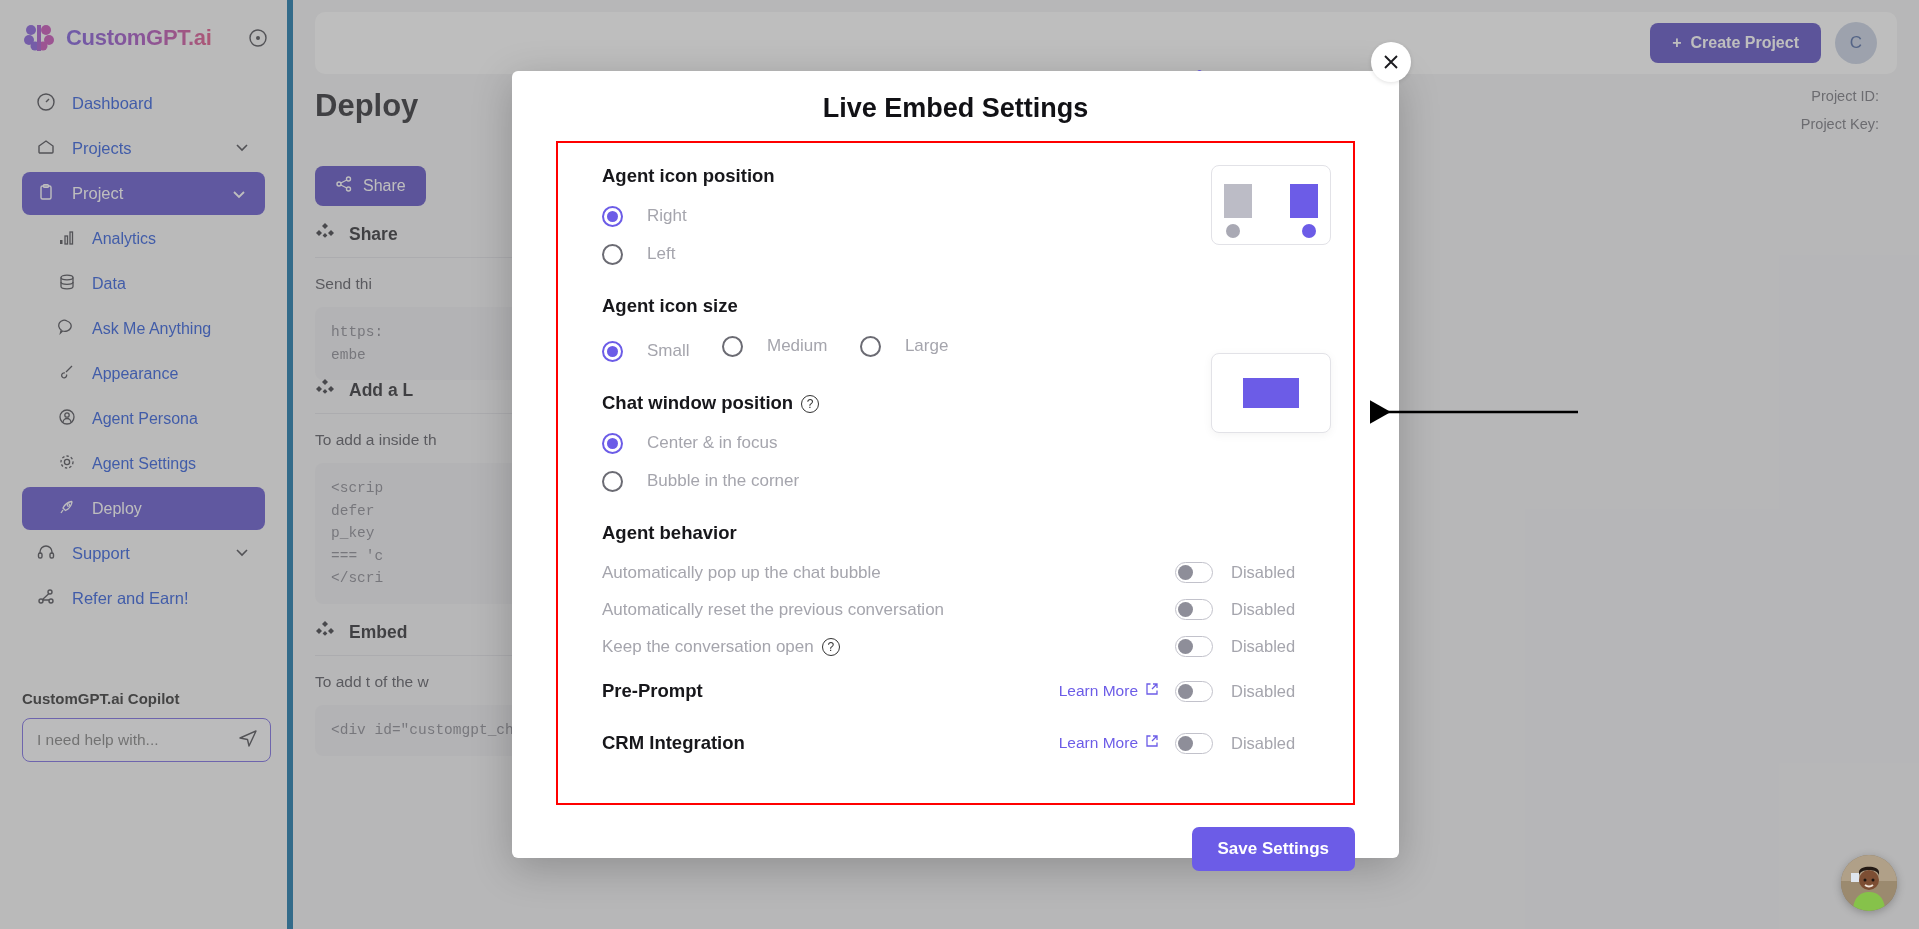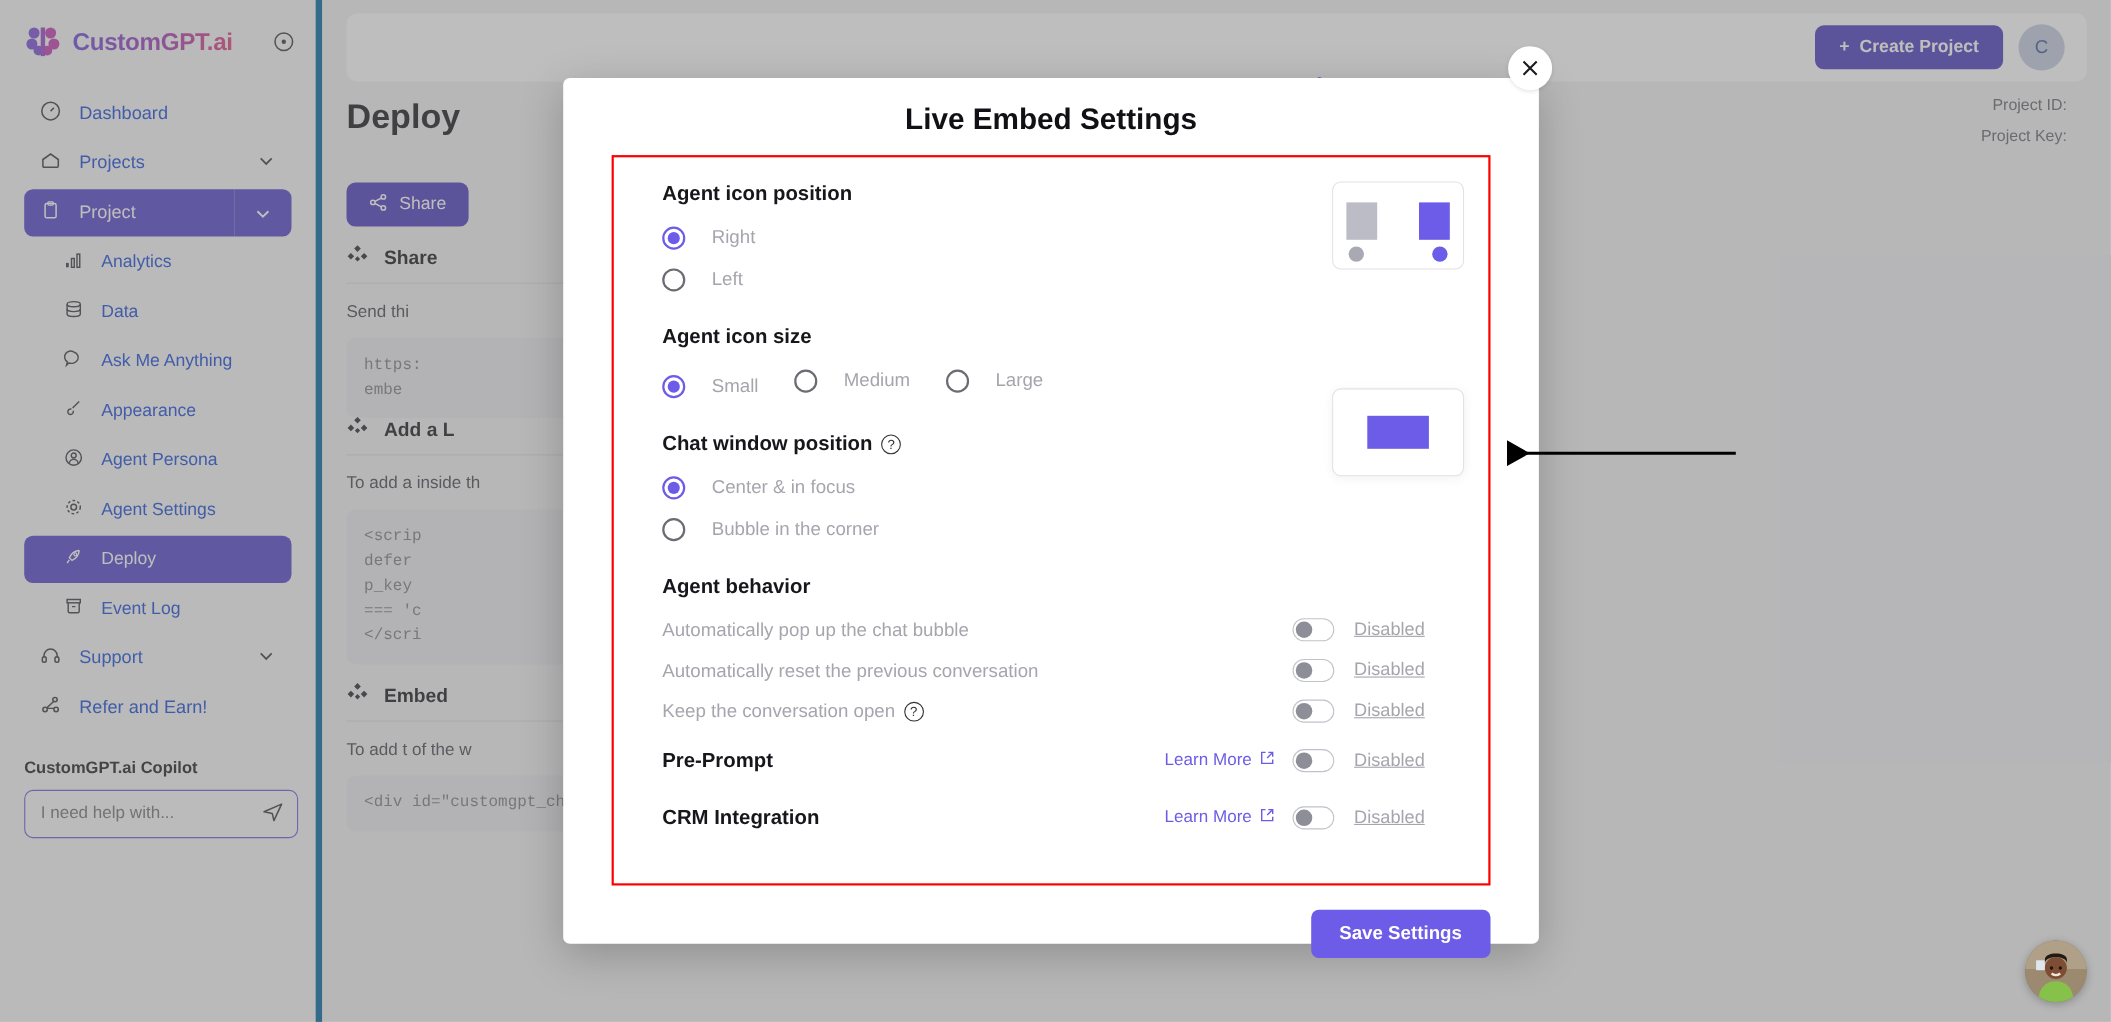--- a/index.html
+++ b/index.html
@@ -210,21 +210,21 @@
   }
   .toggle {
     width: 38px; height: 21px; border-radius: 11px;
     border: 1.4px solid #c2c2cb; background: #fff;
     position: relative; flex: none; cursor: pointer;
   }
   .toggle::after {
     content: ""; position: absolute; left: 2px; top: 2px;
     width: 15px; height: 15px; border-radius: 50%; background: #8e8e99;
   }
-  .toggle-state { width: 88px; text-align: left; margin-left: 18px; font-size: 16.5px; color: #a5a5ad; text-decoration: underline; }
+  .toggle-state { width: 88px; text-align: left; margin-left: 18px; font-size: 16.5px; color: #a5a5ad; }
 
   .save-row { display: flex; justify-content: flex-end; padding-top: 22px; }
   .save-btn {
     background: #6c5ce7; color: #fff; border: none;
     height: 44px; padding: 0 26px; border-radius: 7px;
     font-size: 17px; font-weight: bold; cursor: pointer;
     font-family: "Liberation Sans", sans-serif;
   }
 
   
@@ -380,30 +380,20 @@
           <span>
             <svg width="18" height="18" viewBox="0 0 18 18">
                 <path d="M13.5 3.5 C10 4 6.5 7 5 10 L7.5 12.5 C10.5 11 13.5 7.5 14 4 Z" fill="none" stroke="#fff" stroke-width="1.3"></path>
                 <circle cx="10.5" cy="7" r="1.3" fill="none" stroke="#fff" stroke-width="1.1"></circle>
                 <path d="M5 12 L3 15" stroke="#fff" stroke-width="1.3"></path>
               </svg>
           </span>
           <span>Deploy</span>
         </div>
 
-        <div class="nav-item sub">
-          <span>
-            <svg width="18" height="18" viewBox="0 0 18 18">
-                <rect x="3" y="3" width="12" height="3" fill="none" stroke="#3c3c43" stroke-width="1.3"></rect>
-                <path d="M4 6 v8 a1 1 0 0 0 1 1 h8 a1 1 0 0 0 1 -1 v-8" fill="none" stroke="#3c3c43" stroke-width="1.3"></path>
-                <path d="M7.5 9.5 h3" stroke="#3c3c43" stroke-width="1.3"></path>
-              </svg>
-          </span>
-          <span>Event Log</span>
-        </div>
 
         <div class="nav-item">
           <span>
             <svg width="20" height="20" viewBox="0 0 20 20">
                 <path d="M4 12 v-2 a6 6 0 0 1 12 0 v2" fill="none" stroke="#3c3c43" stroke-width="1.4"></path>
                 <rect x="2.5" y="11" width="3.5" height="5" rx="1.6" fill="none" stroke="#3c3c43" stroke-width="1.4"></rect>
                 <rect x="14" y="11" width="3.5" height="5" rx="1.6" fill="none" stroke="#3c3c43" stroke-width="1.4"></rect>
               </svg>
           </span>
           <span>Support</span>

